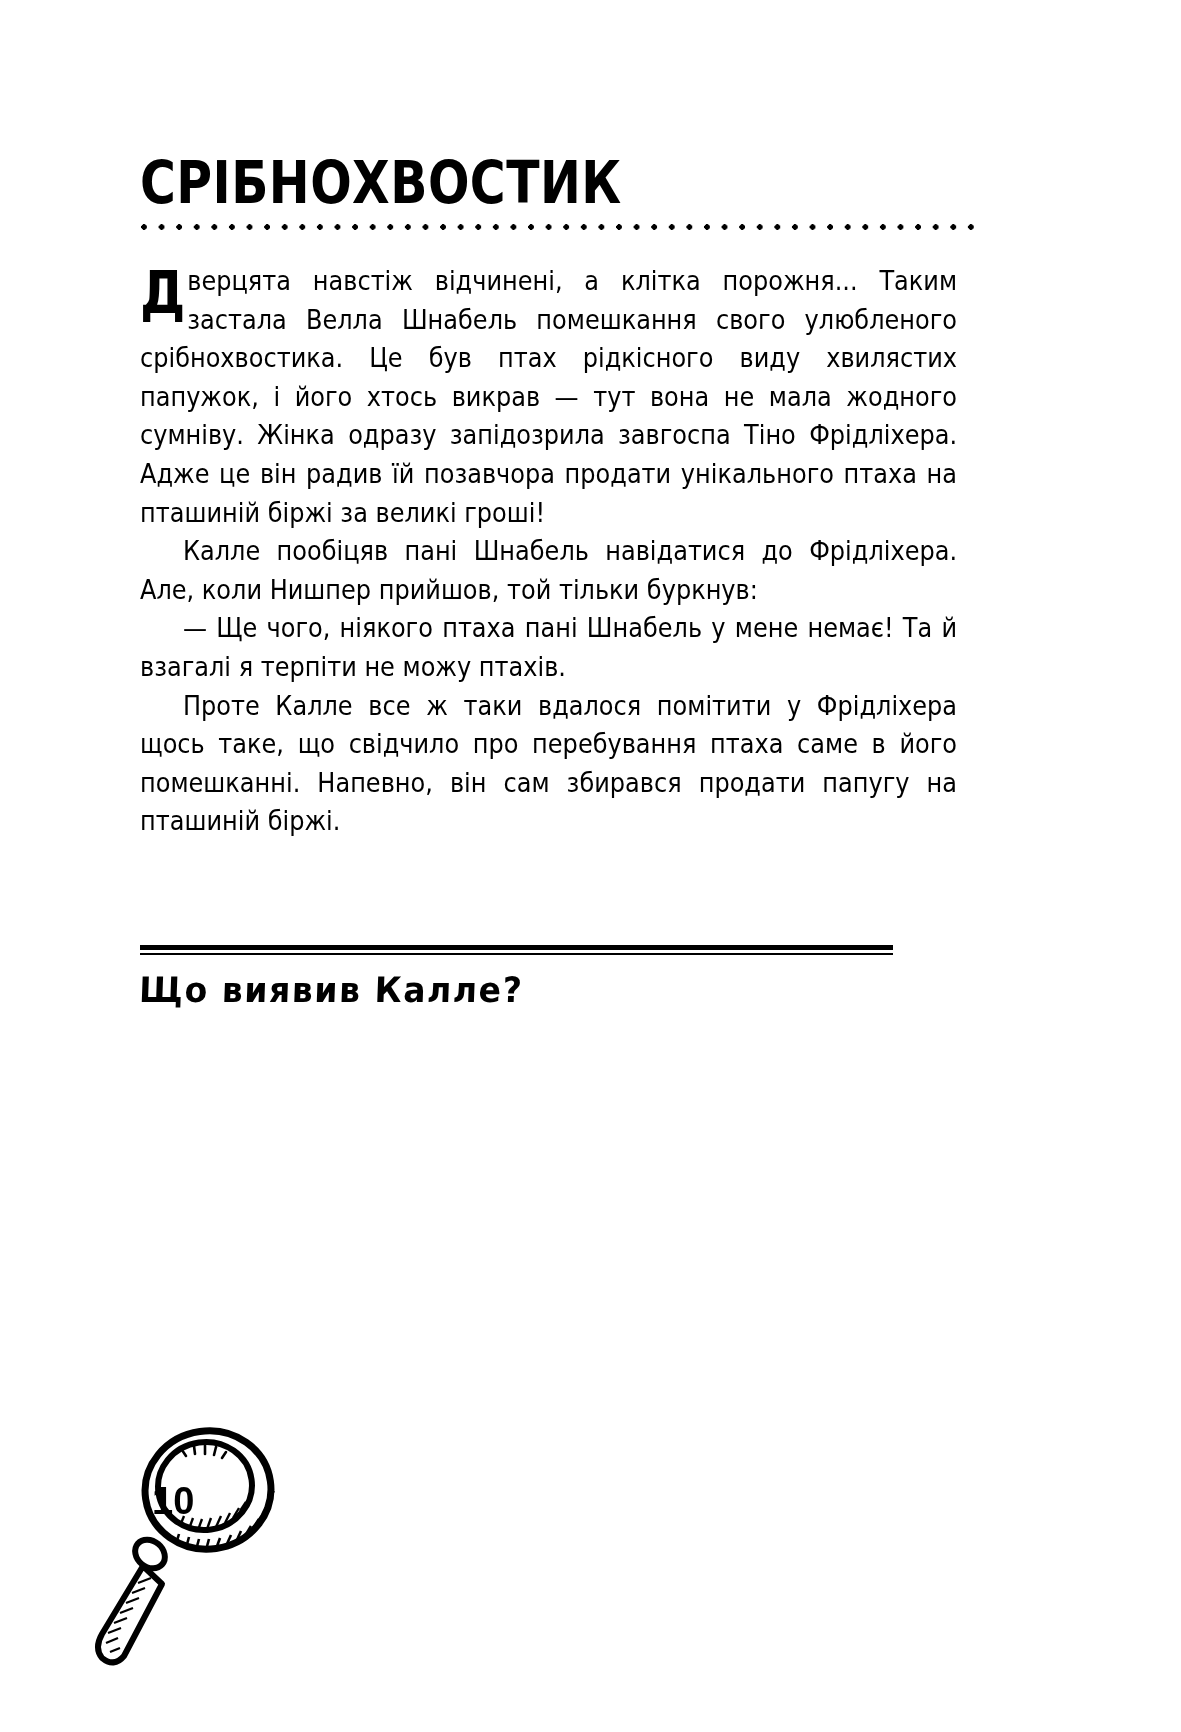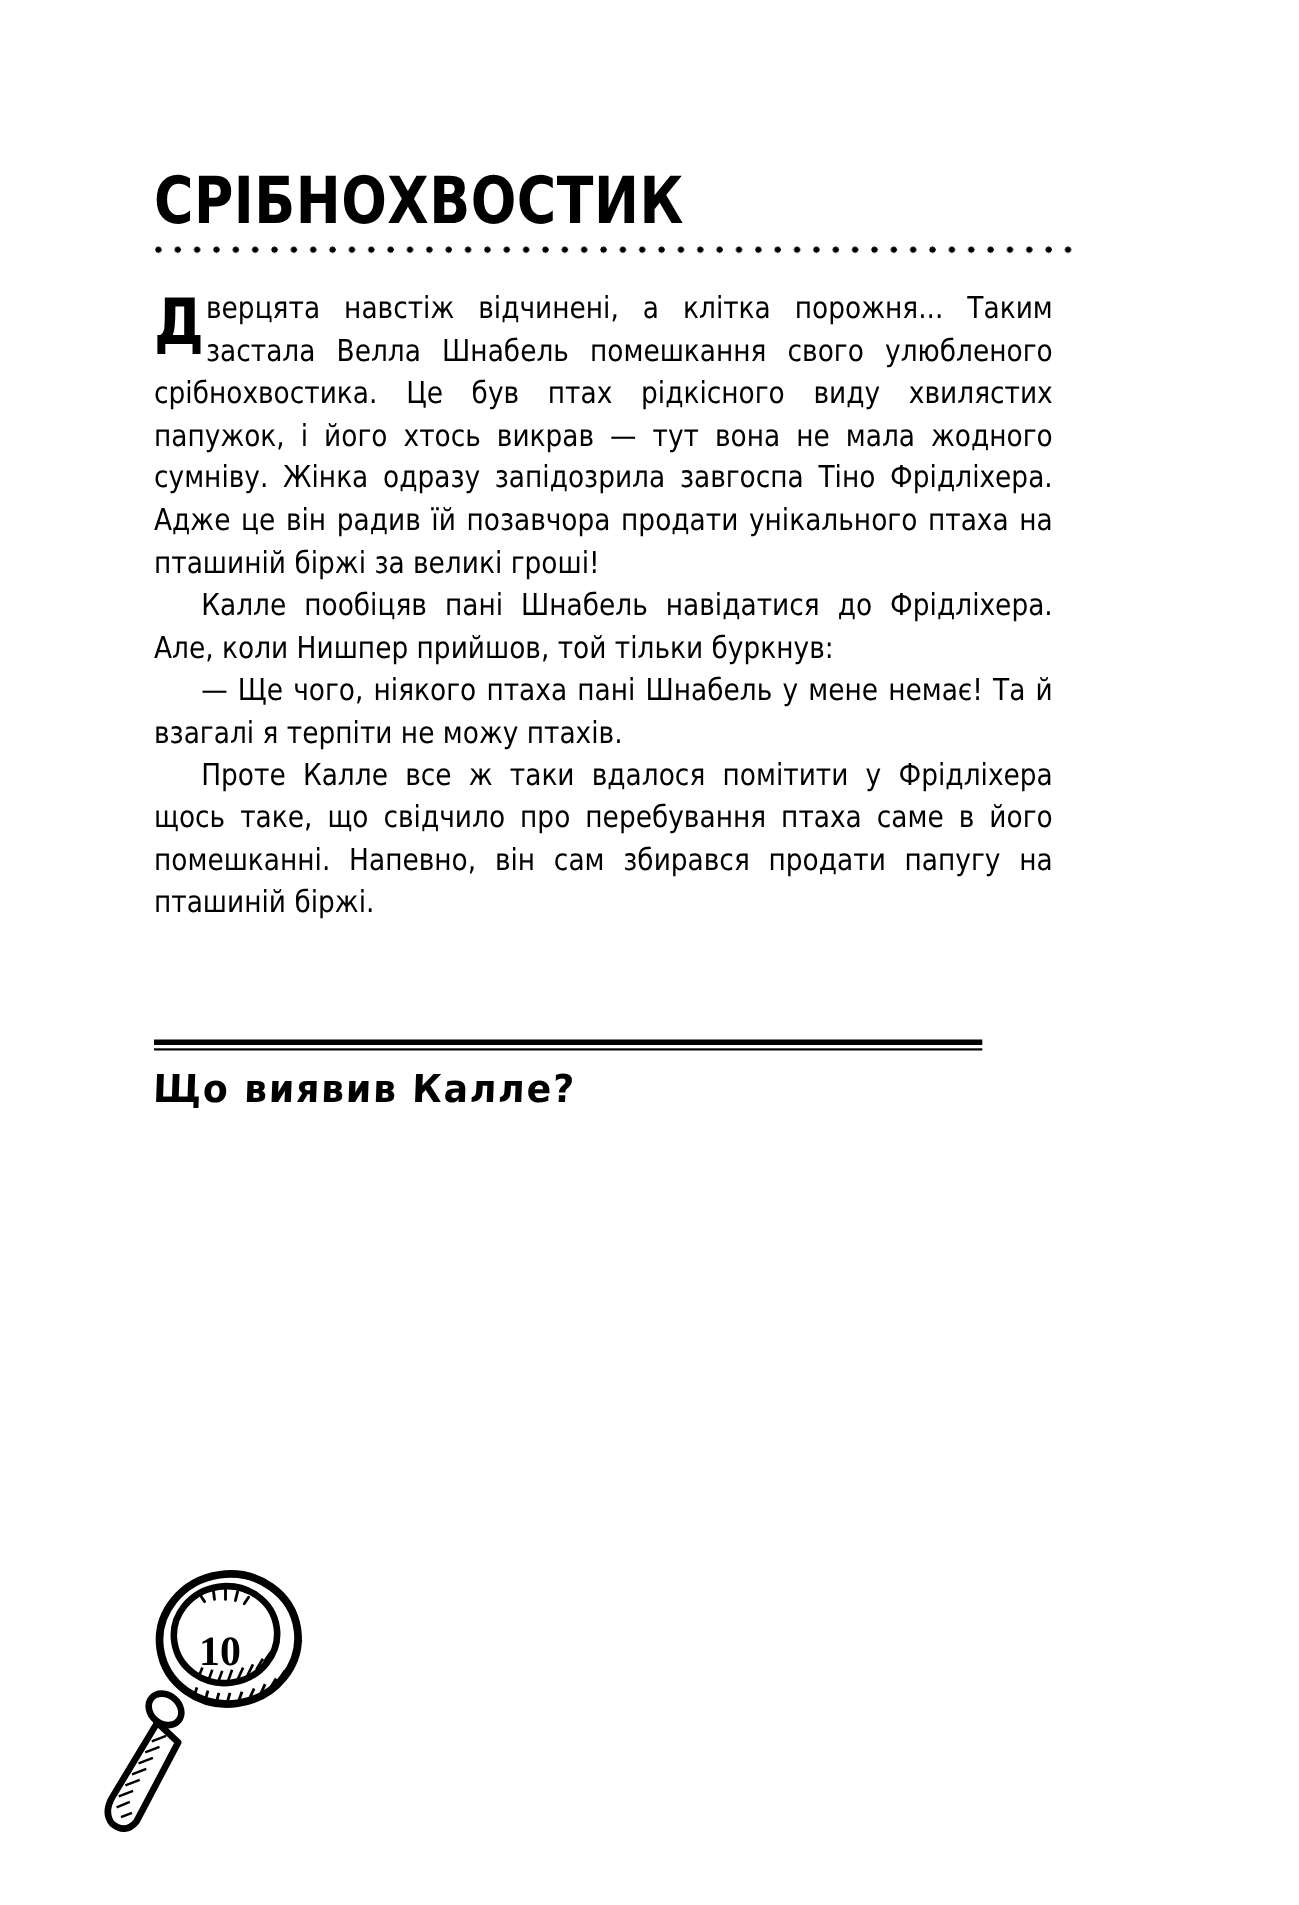--- a/index.html
+++ b/index.html
@@ -217,15 +217,15 @@
         <line x1="26" y1="255" x2="39" y2="250"></line>
         <line x1="32" y1="245" x2="45" y2="240"></line>
         <line x1="38" y1="235" x2="51" y2="230"></line>
         <line x1="44" y1="225" x2="57" y2="220"></line>
         <line x1="50" y1="215" x2="63" y2="210"></line>
       </g>
     </svg>
     <div class="page-num-label"></div>
   </div>
 
-  <span style="position:absolute;left:152px;top:1480px;font-family:Liberation Serif, serif;font-weight:700;font-size:38px;margin-left:29px;">10</span>
+  <span style="position:absolute;left:152px;top:1480px;font-family:Liberation Sans, sans-serif;font-weight:700;font-size:38px;">10</span>
 
 </div>
 
 </body></html>

